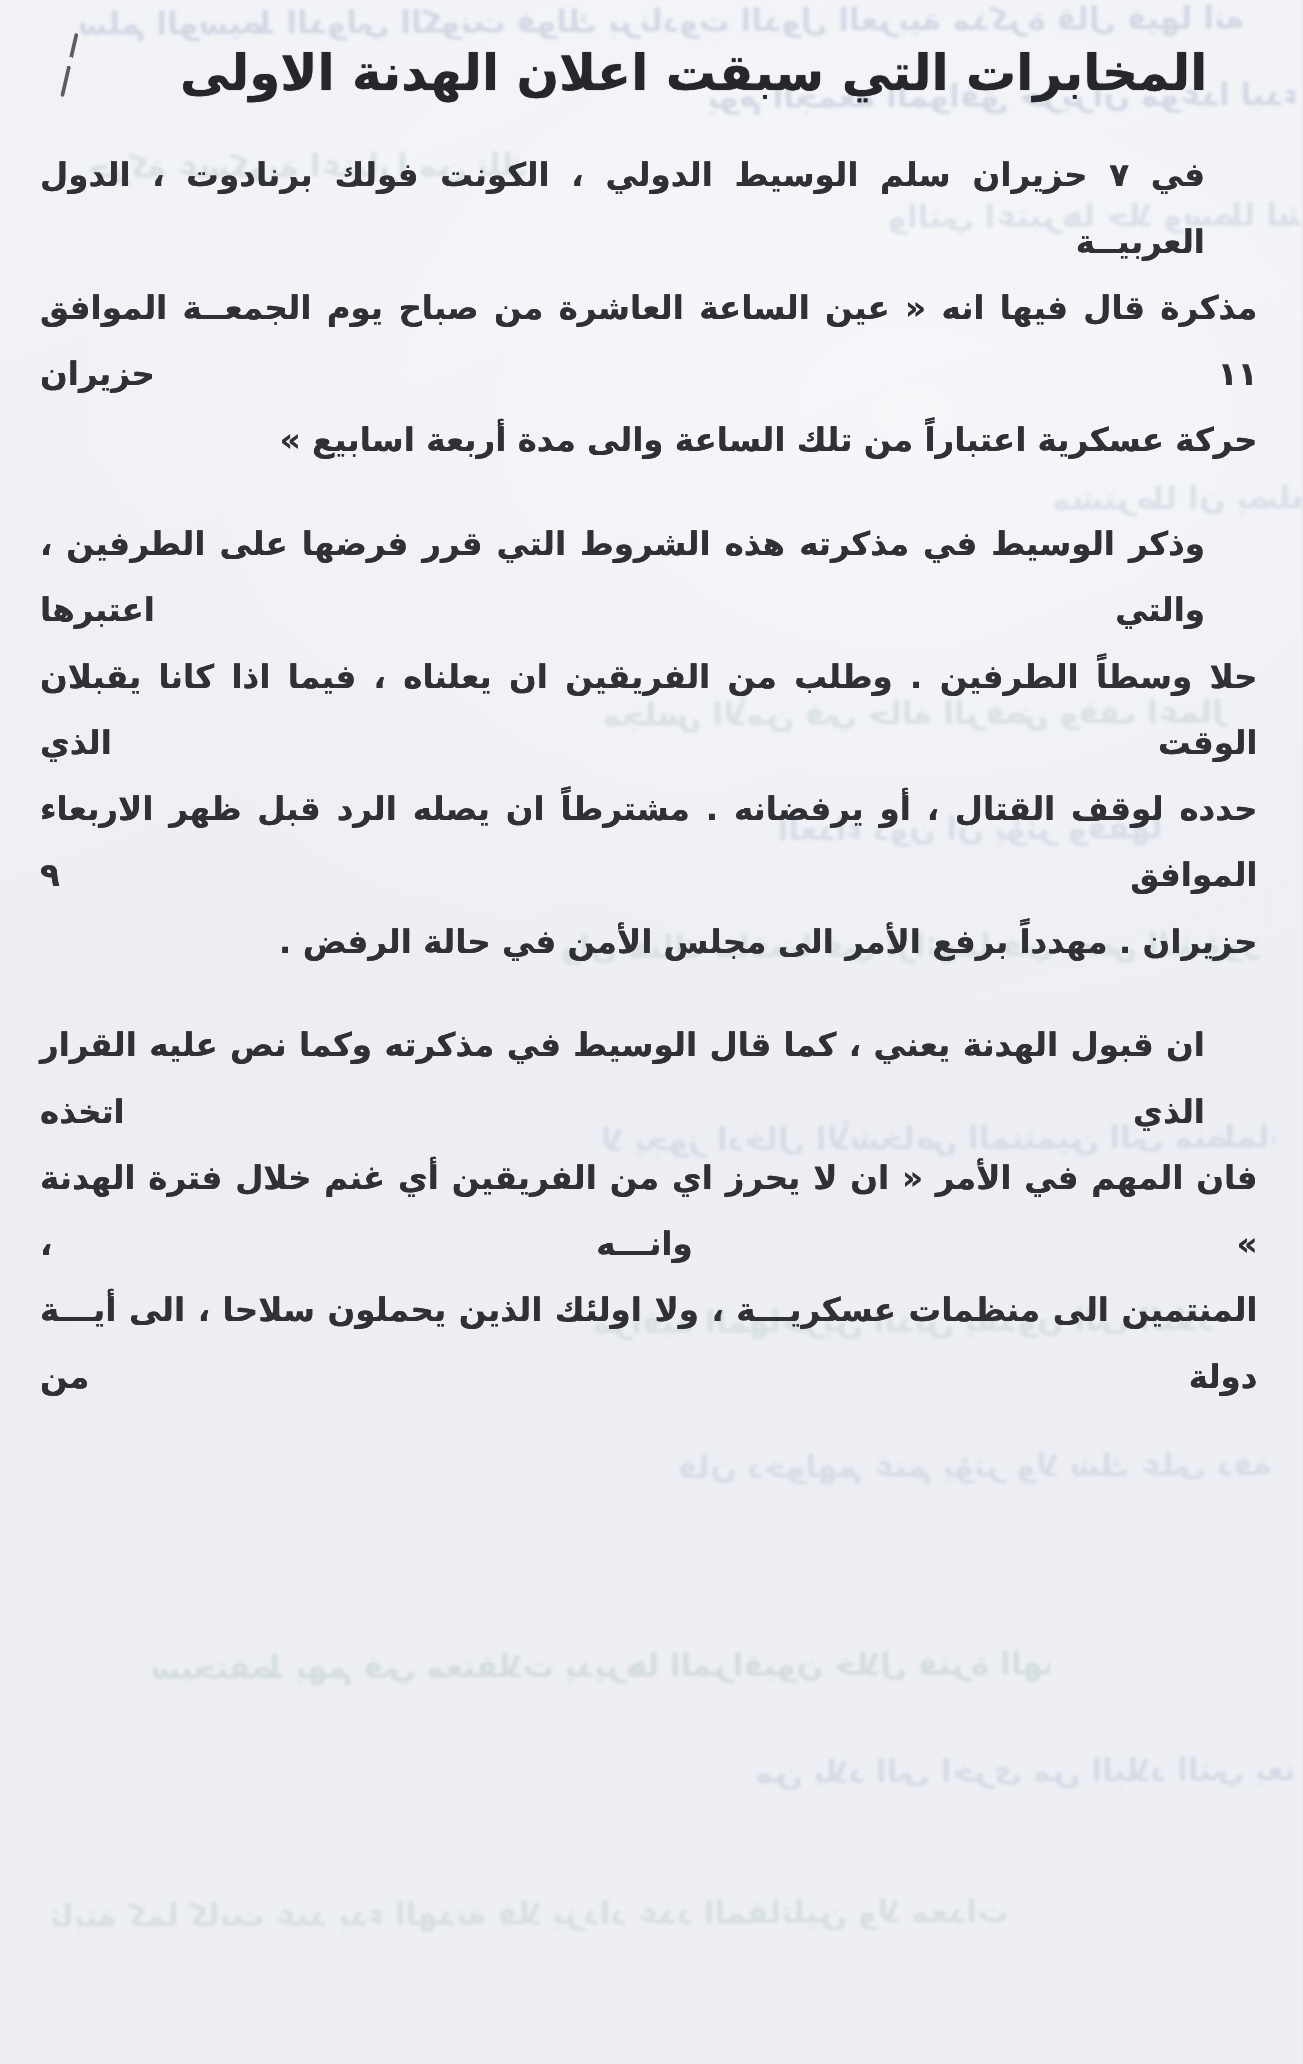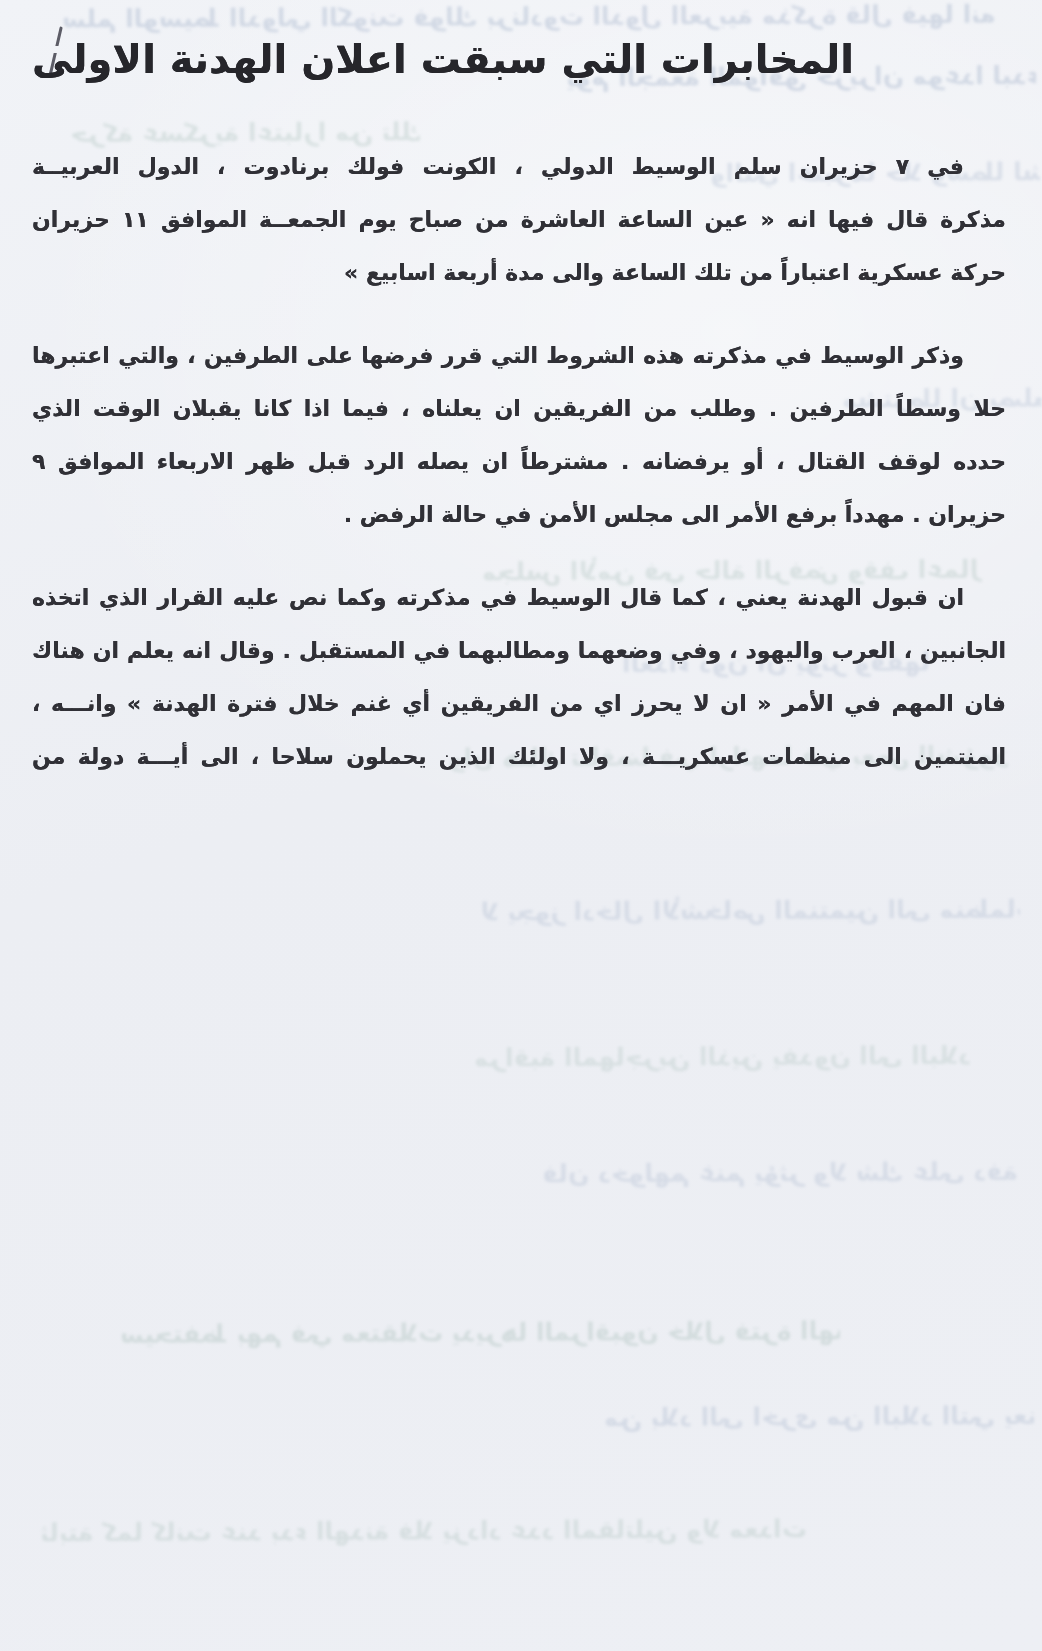--- a/index.html
+++ b/index.html
@@ -50,31 +50,31 @@
     background:linear-gradient(#5c5c66 0 38%,transparent 38% 52%,#5c5c66 52% 100%);
     transform:rotate(13deg);
     border-radius:2px;
   }
   
   .content{
     position:relative;z-index:2;
     padding:26px 36px 0 32px;
   }
   .doc-title{
-    margin:10px 40px 58px 0;
-    text-align:left;
+    margin:10px 40px 33px 0;
+    text-align:right;
     font-size:40px;
     font-weight:bold;
     color:#26262b;
     letter-spacing:.5px;
     text-shadow:0 0 .6px #26262b;
   }
   .para{margin:0 0 30px 0;}
   .line{
-    font-size:22px;
+    font-size:26px;
     font-weight:bold;
     line-height:53px;
     text-align:justify;
     text-align-last:justify;
     white-space:normal;
     color:#303036;
     text-shadow:0 0 .5px #3a3a40;
   }
   .line.first{padding-right:42px;}
   .line.short{text-align-last:right;}
@@ -113,20 +113,19 @@
 
     <div class="para">
       <div class="line first">وذكر الوسيط في مذكرته هذه الشروط التي قرر فرضها على الطرفين ، والتي اعتبرها</div>
       <div class="line">حلا وسطاً الطرفين . وطلب من الفريقين ان يعلناه ، فيما اذا كانا يقبلان الوقت الذي</div>
       <div class="line">حدده لوقف القتال ، أو يرفضانه . مشترطاً ان يصله الرد قبل ظهر الاربعاء الموافق ٩</div>
       <div class="line short">حزيران . مهدداً برفع الأمر الى مجلس الأمن في حالة الرفض .</div>
     </div>
 
     <div class="para">
       <div class="line first">ان قبول الهدنة يعني ، كما قال الوسيط في مذكرته وكما نص عليه القرار الذي اتخذه</div>
-      <div class="line">الجانبين ، العرب واليهود ، وفي وضعهما ومطالبهما في المستقبل . وقال انه يعلم ان هناك</div>
       <div class="line">فان المهم في الأمر « ان لا يحرز اي من الفريقين أي غنم خلال فترة الهدنة » وانـــه ،</div>
       <div class="line">المنتمين الى منظمات عسكريـــة ، ولا اولئك الذين يحملون سلاحا ، الى أيـــة دولة من</div>
 
     </div>
 
   </div>
 </div>
 
 </body></html>

